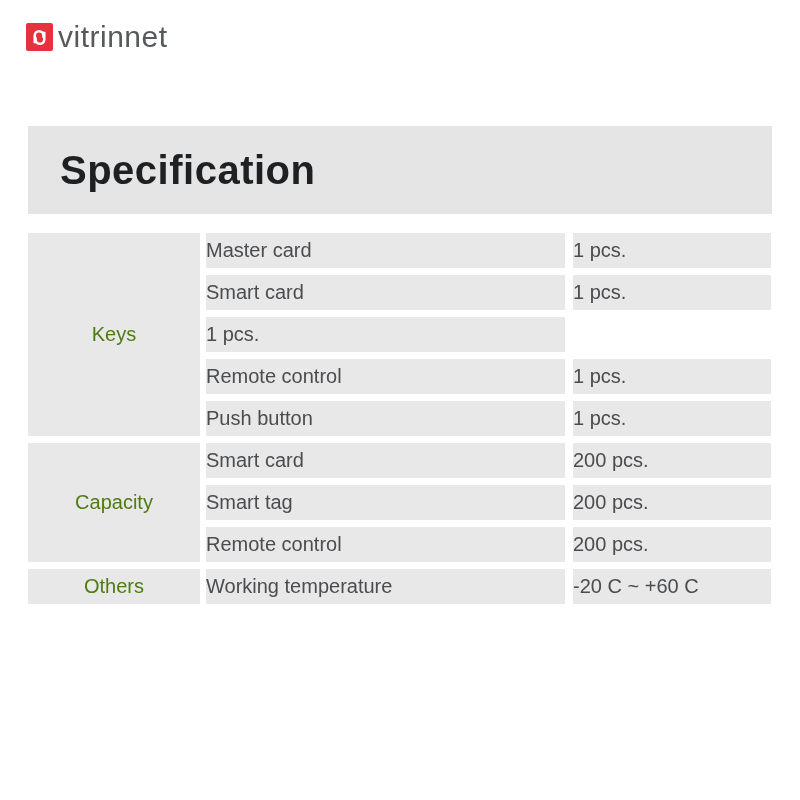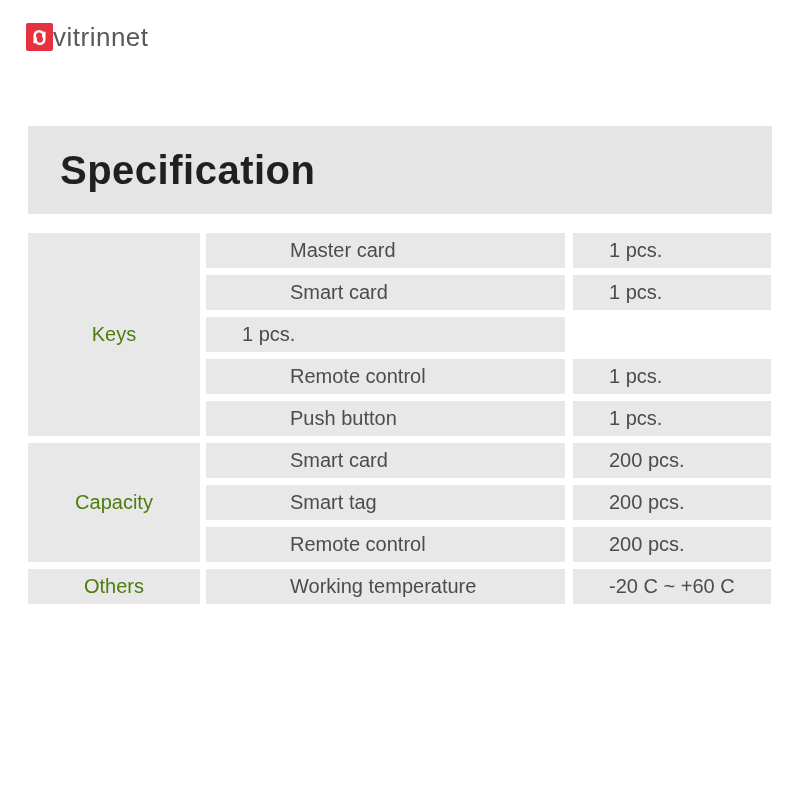--- a/index.html
+++ b/index.html
@@ -9,21 +9,21 @@
   .page { position: relative; width: 800px; height: 800px; background: #ffffff; }
 
   
   .brand { position: absolute; left: 26px; top: 23px; display: flex; align-items: center; }
   .brand-mark {
     width: 27px; height: 28px; background: #e5323e; border-radius: 2px;
     display: flex; align-items: center; justify-content: center;
   }
   .brand-mark svg { display: block; }
   .brand-text {
-    font-size: 26px; font-weight: 400; color: #58595b;
+    margin-left: 5px; font-size: 30px; font-weight: 400; color: #58595b;
     letter-spacing: 0.5px; line-height: 28px;
   }
 
   
   .spec-header {
     position: absolute; left: 28px; top: 126px; width: 744px; height: 88px;
     background: #e5e5e6; display: flex; align-items: center;
   }
   .spec-header .title {
     padding-left: 32px; font-size: 40px; font-weight: 700; color: #1f2021;
@@ -39,22 +39,22 @@
   .group-label-cell {
     background: #e8e8e9; display: flex; align-items: center; justify-content: center;
     font-size: 20px; color: #4d7c0f;
   }
   .group-rows { display: flex; flex-direction: column; gap: 7px; }
   .row { display: grid; grid-template-columns: 1fr 198px; column-gap: 8px; }
   .cell {
     height: 35px; background: #e8e8e9; display: flex; align-items: center;
     font-size: 20px; color: #4b4c4e; white-space: nowrap; overflow: hidden;
   }
-  .cell.name { padding-left: 84px; }
-  .cell.value { padding-left: 36px; }
+  .cell.name { }
+  .cell.value { }
 </style>
 </head>
 <body>
 
 <div class="page">
 
   <div class="brand">
     <div class="brand-mark">
       <span>
         <svg width="23" height="23" viewBox="0 0 28 28" fill="none">

